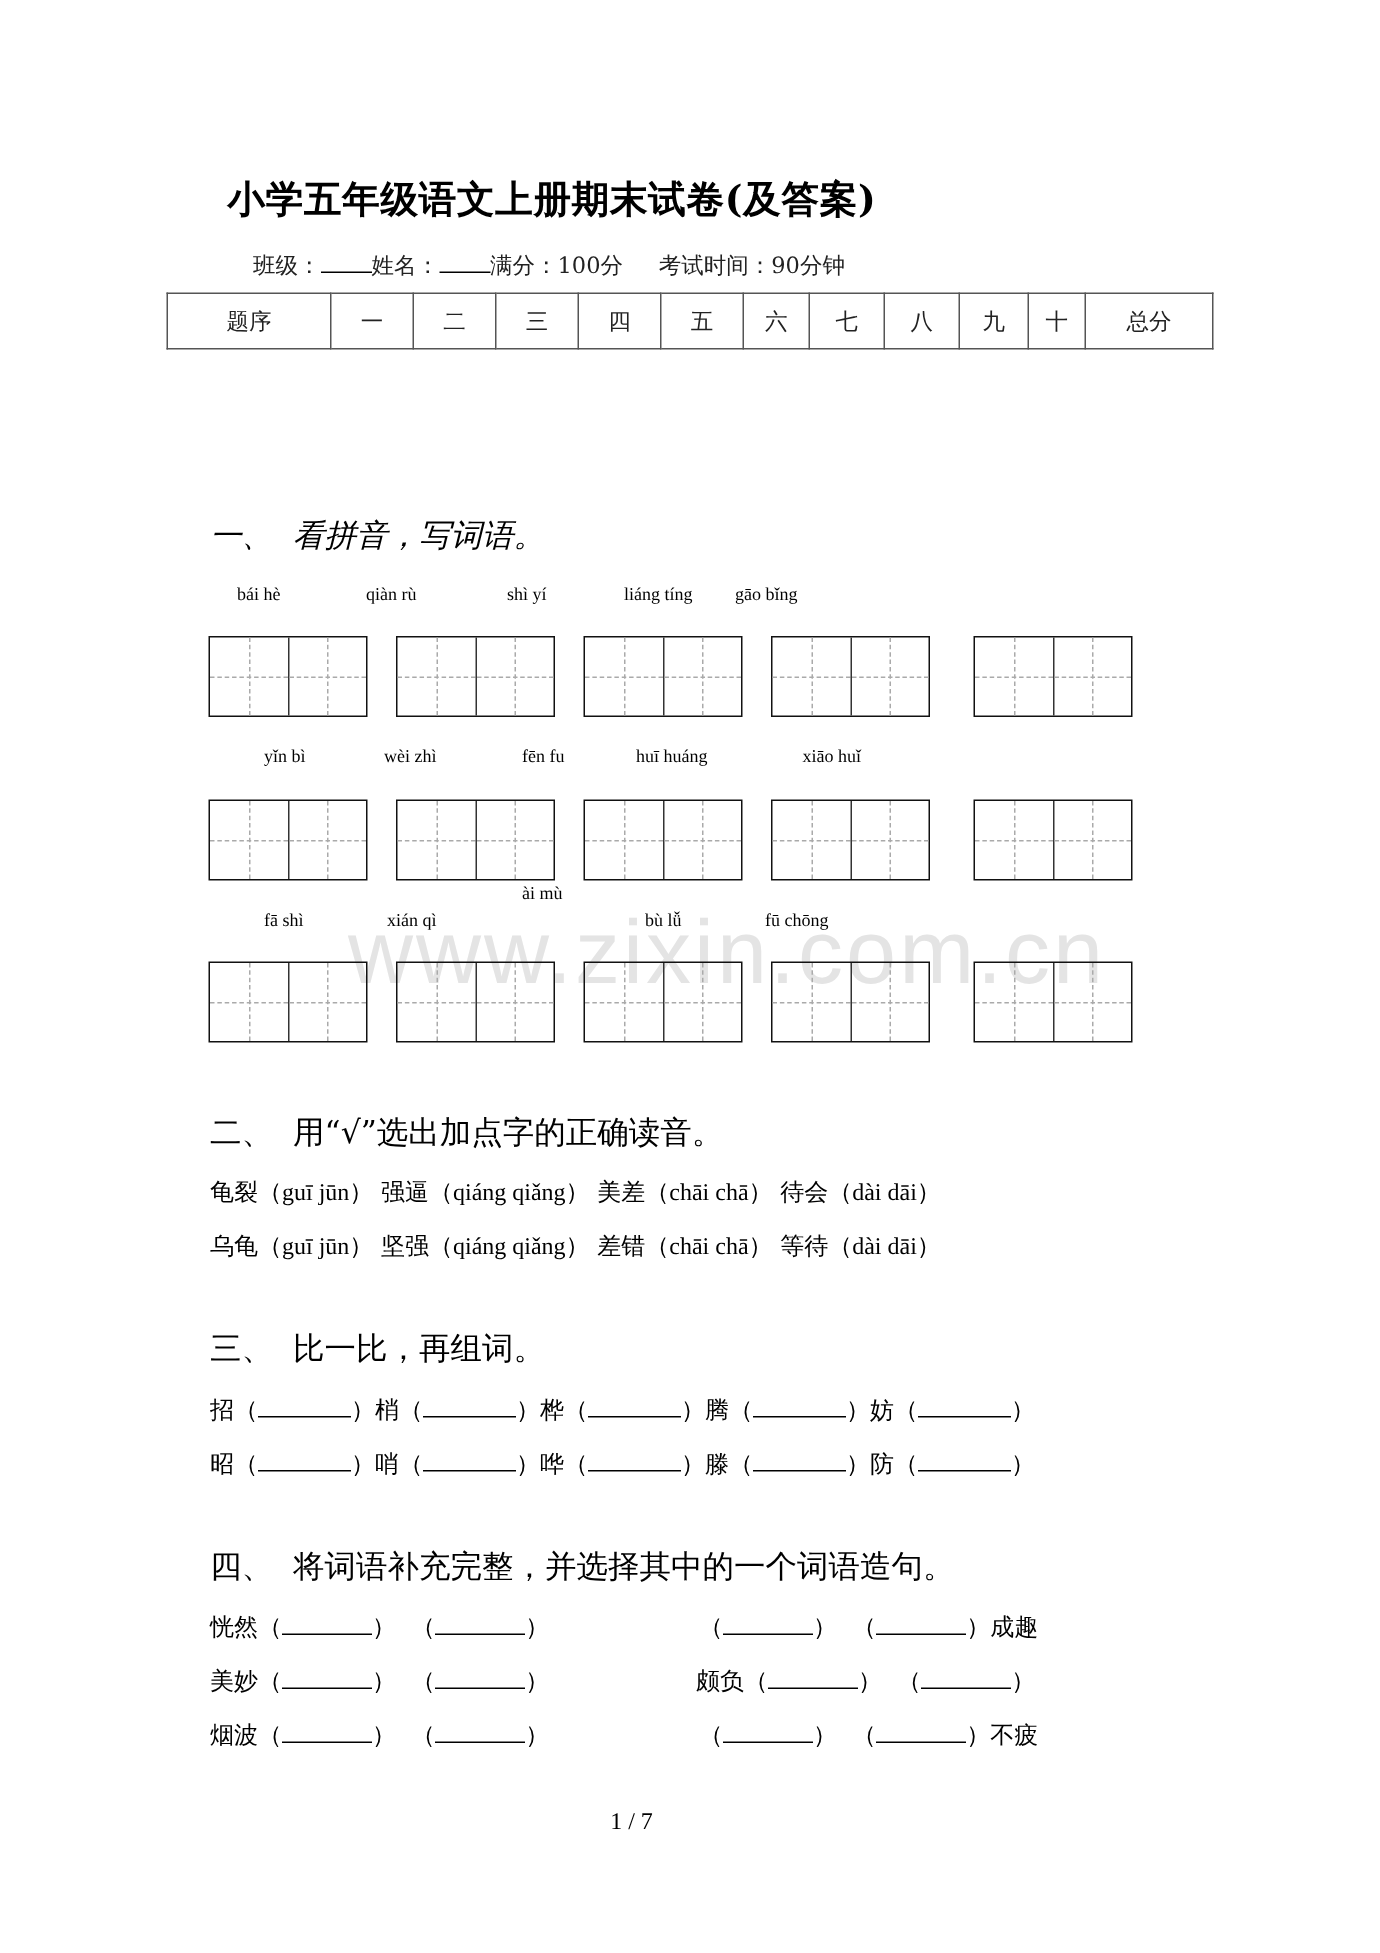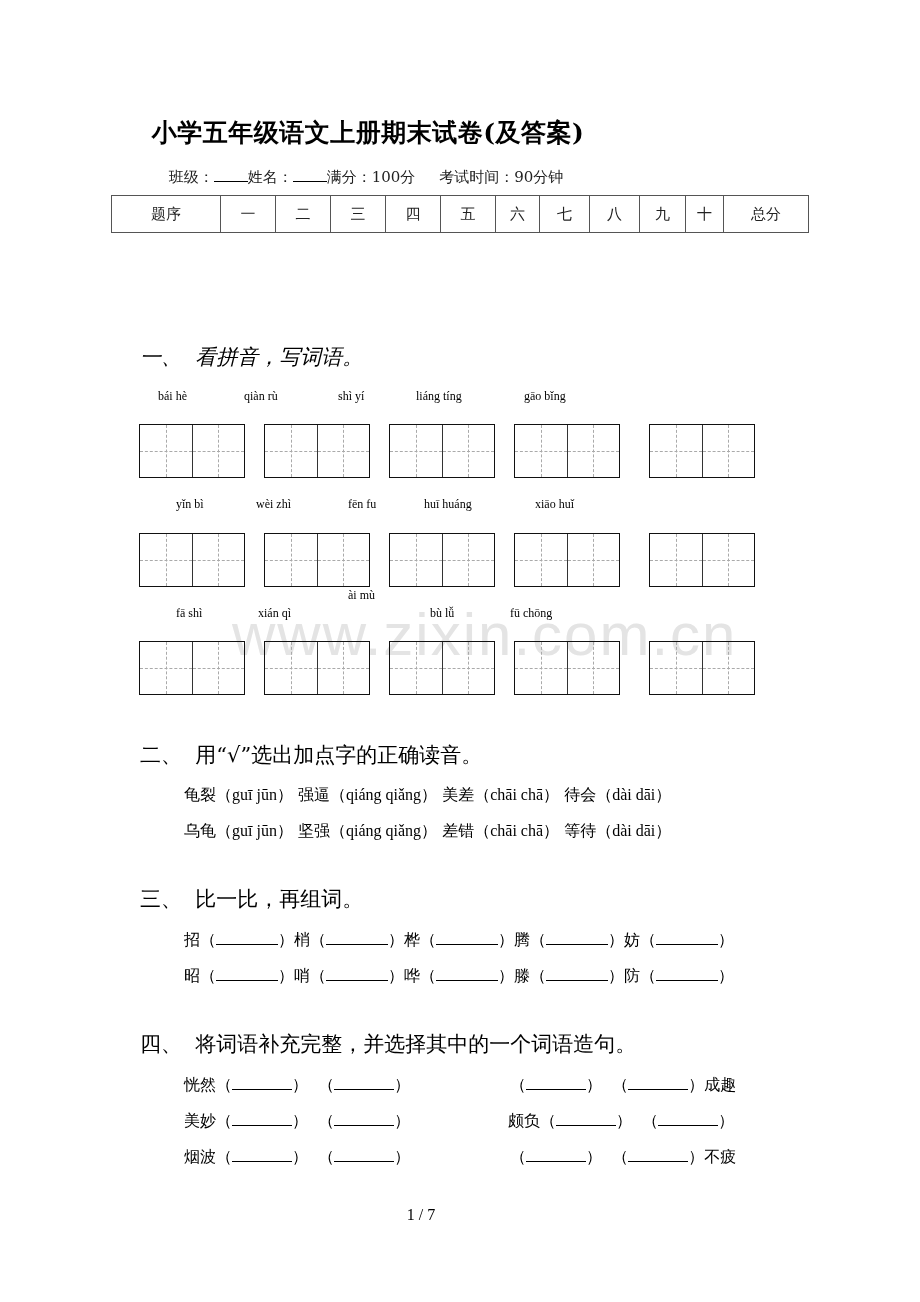--- a/index.html
+++ b/index.html
@@ -11,21 +11,21 @@
   .blank-short { display:inline-block; width:34px; border-bottom:1px solid #000; height:14px; vertical-align:baseline; }
   table.score { position:absolute; left:111px; top:195px; border-collapse:collapse; font-size:15px;border-radius:27px; }
   table.score td { border:1px solid #555; height:36px; text-align:center; padding:0; color:#222; }
   .sec-head { left:140px; font-size:21px; white-space:pre; }
   .pinyin { font-family:"Liberation Serif","DejaVu Serif",serif; font-size:12px; white-space:nowrap; }
   .box-group { position:absolute; width:106px; height:54px; border:1.5px solid #111; box-sizing:border-box; display:flex; }
   .cell { flex:1; position:relative; box-sizing:border-box; }
   .cell + .cell { border-left:1.5px solid #333; }
   .cell::before { content:""; position:absolute; left:50%; top:0; bottom:0; border-left:1px dashed #aaa; }
   .cell::after { content:""; position:absolute; top:50%; left:0; right:0; border-top:1px dashed #aaa; }
-  .line { left:140px; font-size:16px; white-space:pre; font-family:"DejaVu Serif","Liberation Serif",serif;margin-left:44px; }
+  .line { left:140px; font-size:16px; white-space:pre; font-family:"DejaVu Serif","Liberation Serif",serif; }
   .pyinline { font-family:"Liberation Serif","DejaVu Serif",serif; }
   .ub { display:inline-block; border-bottom:1px solid #000; height:14px; }
   .ub-l { width:62px; }
   .ub-m { width:60px; }
   .watermark { left:232px; top:600px; font-family:"Liberation Sans","DejaVu Sans",sans-serif; font-size:60px; color:#e4e4e4; letter-spacing:2px; z-index:0; }
   .content { position:relative; z-index:1; }
   .footer { left:0; width:842px; top:1206px; text-align:center; font-size:16px; font-family:"Liberation Serif",serif; }
 </style>
 </head>
 <body>
@@ -55,21 +55,21 @@
     </tr>
   </tbody>
     </table>
 
   <div class="abs sec-head" style="top:343px;font-style:italic;">一、  看拼音，写词语。</div>
 
   <div class="abs pinyin" style="left:158px; top:389px;">bái hè</div>
   <div class="abs pinyin" style="left:244px; top:389px;">qiàn rù</div>
   <div class="abs pinyin" style="left:338px; top:389px;">shì yí</div>
   <div class="abs pinyin" style="left:416px; top:389px;">liáng tíng</div>
-  <div class="abs pinyin" style="left:524px; top:389px;text-align:center;">gāo bǐng</div>
+  <div class="abs pinyin" style="left:490px; top:389px;text-align:center;">gāo bǐng</div>
 
   <div class="box-group" style="left:139px; top:424px;">
       <div class="cell"></div>
       <div class="cell"></div>
     </div>
   <div class="box-group" style="left:264px; top:424px;">
       <div class="cell"></div>
       <div class="cell"></div>
     </div>
   <div class="box-group" style="left:389px; top:424px;">

